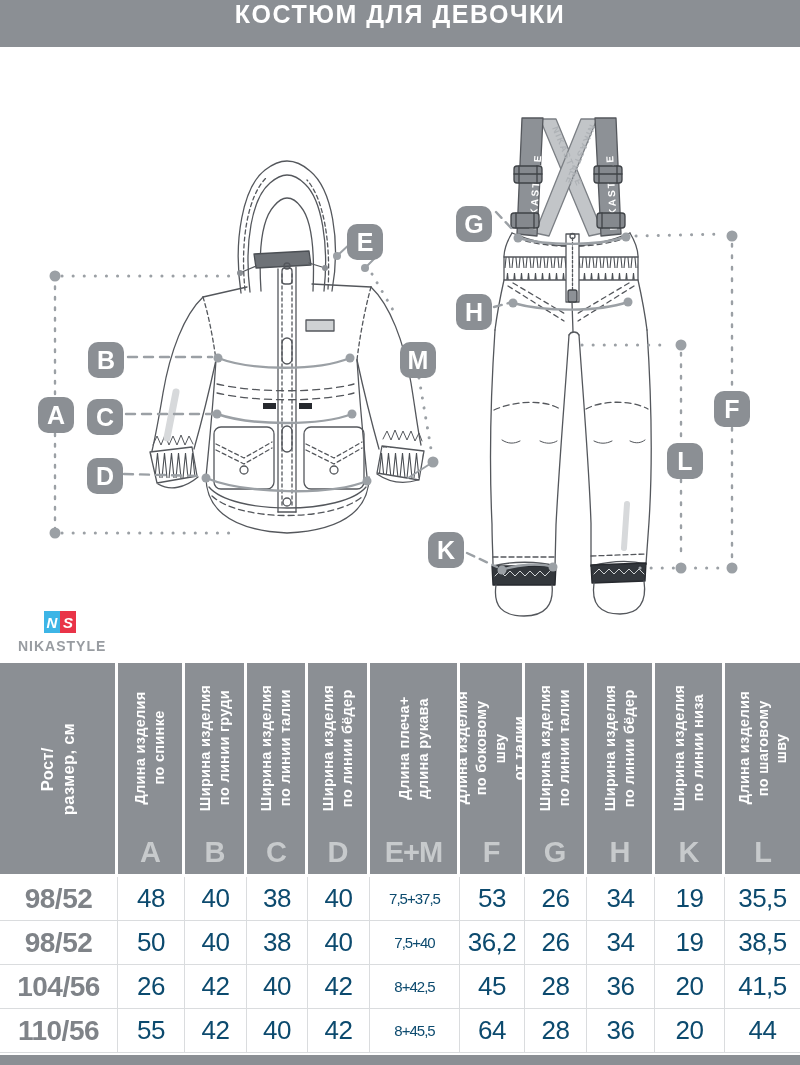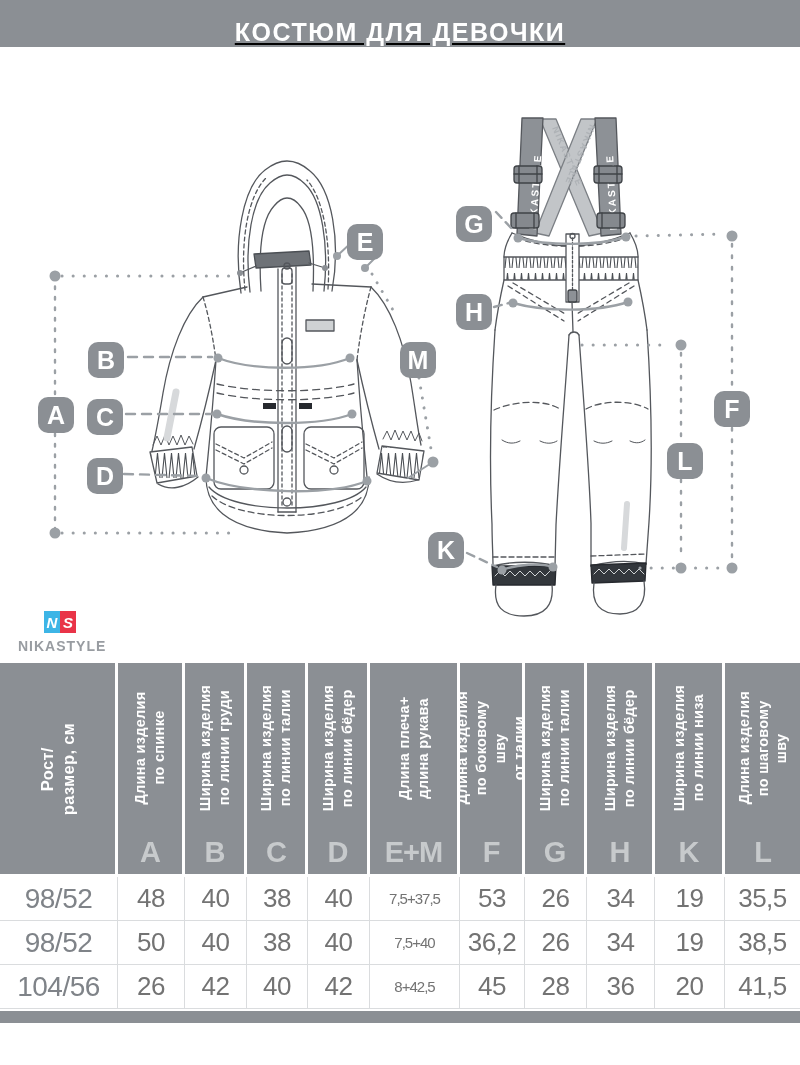--- a/index.html
+++ b/index.html
@@ -4,21 +4,21 @@
 <style>
   html,body{margin:0;padding:0;}
   body{
     width:800px;height:1065px;background:#ffffff;overflow:hidden;
     font-family:"Liberation Sans", sans-serif;
     -webkit-font-smoothing:antialiased;
   }
   
   .title-bar{
     width:800px;height:47px;background:#8b8f94;
-    display:flex;align-items:flex-end;justify-content:center;text-decoration:underline;
+    display:flex;align-items:flex-start;justify-content:center;
   }
   .title-bar h1{
     margin:0;color:#ffffff;font-size:25px;font-weight:bold;
     letter-spacing:1.5px;
   }
   
   .diagram{position:relative;width:800px;height:616px;background:#fff;}
   .diagram svg{position:absolute;left:0;top:0;}
   .mlabel{
     position:absolute;width:36px;height:36px;border-radius:10px;
@@ -58,24 +58,24 @@
     letter-spacing:.3px;
   }
   .vtext.sizehdr{font-size:16.5px;top:50%;}
   .letter{
     position:absolute;bottom:5px;left:0;width:100%;text-align:center;
     color:#c7cacc;font-size:29px;font-weight:bold;letter-spacing:-1px;
   }
   tbody td,tbody th{
     background:#ffffff;height:43px;text-align:center;vertical-align:middle;
     border-right:1px solid #dadcde;border-bottom:1px solid #dadcde;
-    color:#737373;font-size:26px;font-weight:normal;padding:0;letter-spacing:-0.5px;
+    color:#0c4a6e;font-size:26px;font-weight:normal;padding:0;letter-spacing:-0.5px;
   }
   tbody td:last-child{border-right:none;}
-  tbody th.size-cell{color:#7f8388;font-size:28px;font-weight:normal;}
+  tbody th.size-cell{color:#7f8388;font-size:28px;font-weight:bold;}
   tbody td.em{font-size:15px;letter-spacing:-1px;}
   
   .footer-bar{width:800px;height:12px;background:#8b8f94;margin-top:2px;}
 </style>
 </head>
 <body>
 
 <header class="title-bar">
   <h1>КОСТЮМ ДЛЯ ДЕВОЧКИ</h1>
 </header>
@@ -412,16 +412,29 @@
       <td>42</td>
       <td>40</td>
       <td>42</td>
       <td class="em">8+42,5</td>
       <td>45</td>
       <td>28</td>
       <td>36</td>
       <td>20</td>
       <td>41,5</td>
     </tr>
+    <tr>
+      <th class="size-cell">110/56</th>
+      <td>55</td>
+      <td>42</td>
+      <td>40</td>
+      <td>42</td>
+      <td class="em">8+45,5</td>
+      <td>64</td>
+      <td>28</td>
+      <td>36</td>
+      <td>20</td>
+      <td>44</td>
+    </tr>
   </tbody>
 </table>
 
 <div class="footer-bar"></div>
 
 </body></html>

